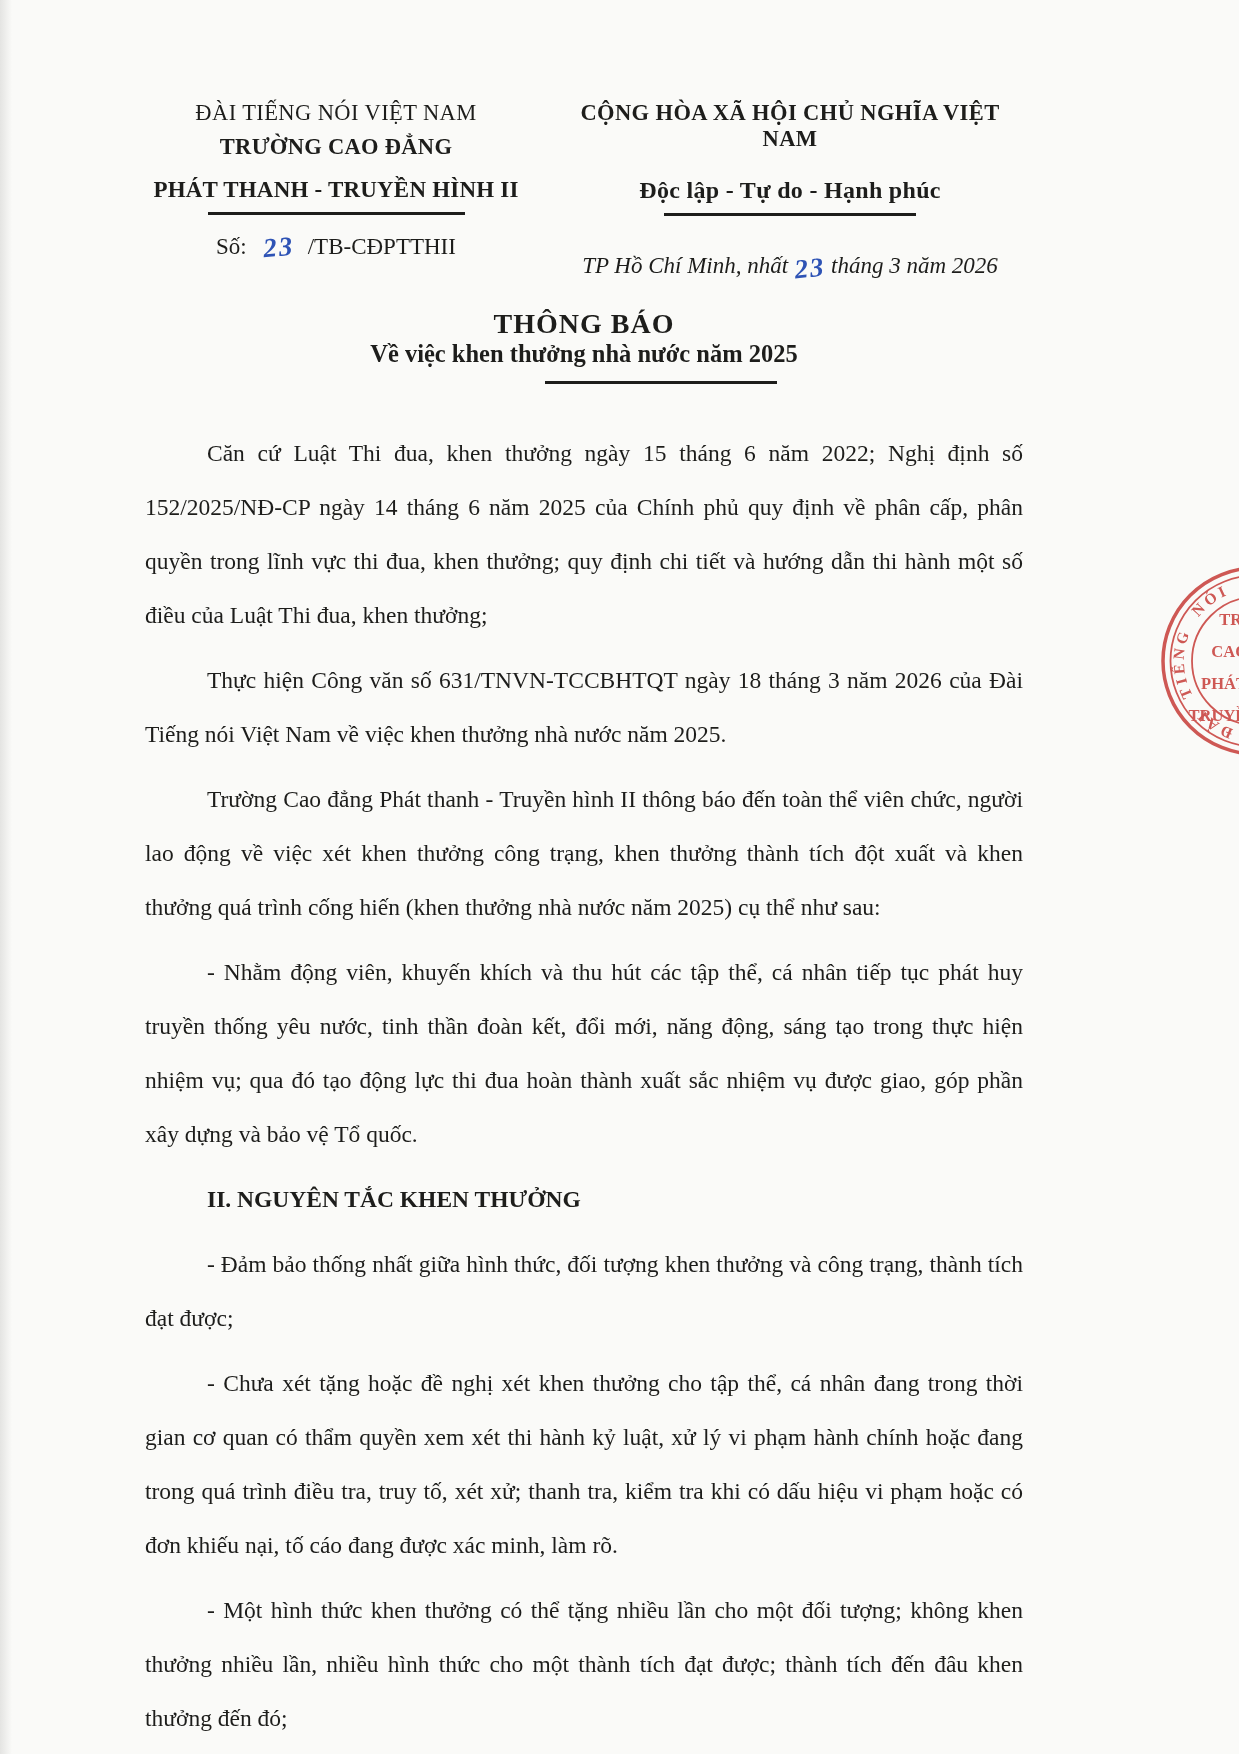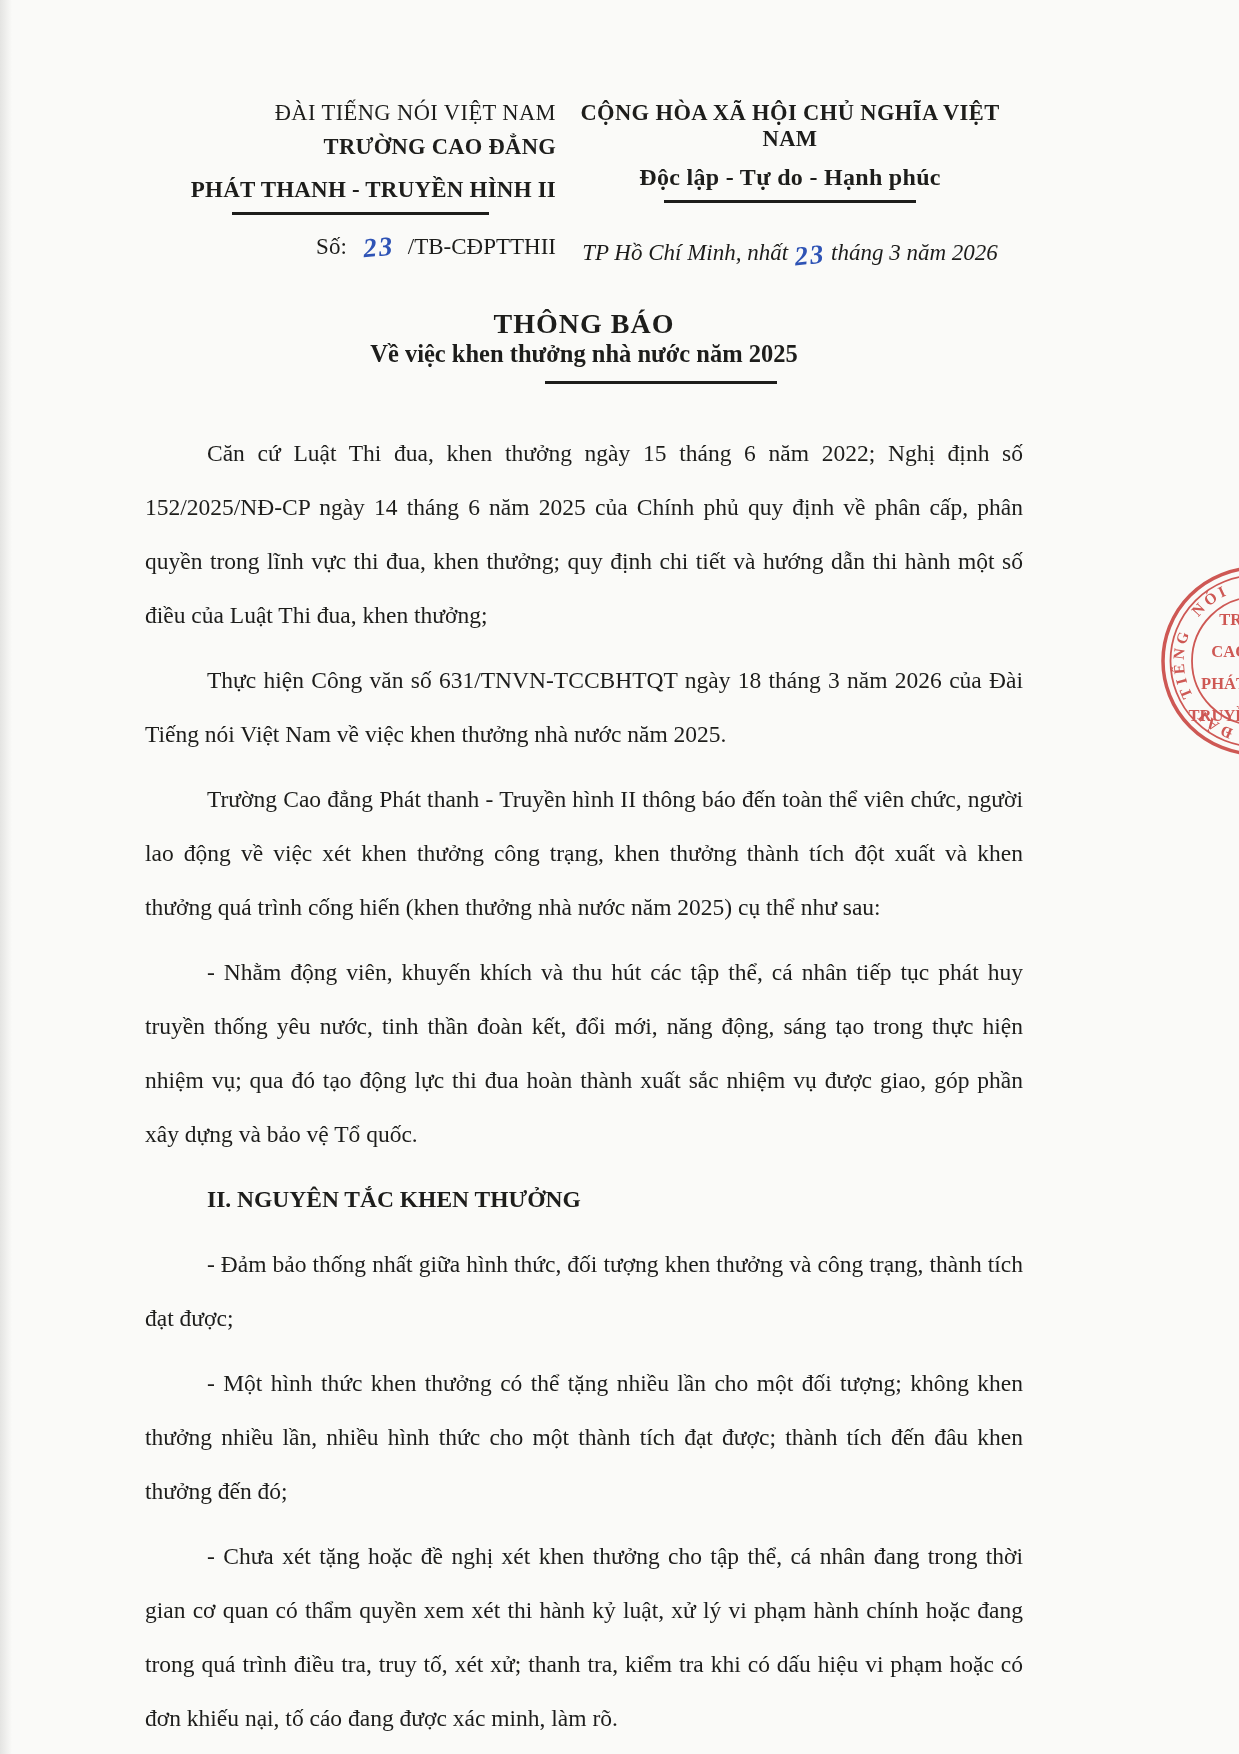--- a/index.html
+++ b/index.html
@@ -11,29 +11,29 @@
     font-family:"Liberation Serif","DejaVu Serif",serif;
     color:#1d1d1b;
   }
   .page::before{
     content:""; position:absolute; left:0; top:0; bottom:0; width:12px;
     background:linear-gradient(to right,#e4e4e2,rgba(250,250,248,0));
     pointer-events:none;
   }
 
   
-  .header-left  { position:absolute; top:100px; left:164px;  width:392px; text-align:right; }
+  .header-left  { position:absolute; top:100px; left:140px;  width:392px; text-align:center; }
   .header-right { position:absolute; top:100px; left:556px;  width:468px; text-align:center; }
   .hl-1 { font-size:22.5px; letter-spacing:.4px; }
   .hl-2 { font-size:22.5px; font-weight:bold; margin-top:8px; letter-spacing:.3px; }
   .hl-3 { font-size:23px;   font-weight:bold; margin-top:17px; letter-spacing:.2px; }
   .hl-rule { width:257px; height:2.5px; background:#1d1d1b; margin:9px auto 0; }
   .hl-so   { margin-top:15px; font-size:23px; }
   .hr-1 { font-size:22.5px; font-weight:bold; letter-spacing:.4px; }
-  .hr-2 { font-size:24px;   font-weight:bold; margin-top:12px; letter-spacing:.3px; }
+  .hr-2 { font-size:24px;   font-weight:bold; margin-top:25px; letter-spacing:.3px; }
   .hr-rule { width:252px; height:2.5px; background:#1d1d1b; margin:9px auto 0; }
   .hr-date { margin-top:33px; font-size:23px; font-style:italic; }
 
   .handwritten {
     display:inline-block;
     color:#2e53b5;
     font-size:27px;
     font-weight:600;
     font-style:italic;
     letter-spacing:2px;
@@ -89,22 +89,22 @@
     <div class="title-rule"></div>
   </div>
 
   <div class="body-text">
     <p class="para">Căn cứ Luật Thi đua, khen thưởng ngày 15 tháng 6 năm 2022; Nghị định số 152/2025/NĐ-CP ngày 14 tháng 6 năm 2025 của Chính phủ quy định về phân cấp, phân quyền trong lĩnh vực thi đua, khen thưởng; quy định chi tiết và hướng dẫn thi hành một số điều của Luật Thi đua, khen thưởng;</p>
     <p class="para">Thực hiện Công văn số 631/TNVN-TCCBHTQT ngày 18 tháng 3 năm 2026 của Đài Tiếng nói Việt Nam về việc khen thưởng nhà nước năm 2025.</p>
     <p class="para">Trường Cao đẳng Phát thanh - Truyền hình II thông báo đến toàn thể viên chức, người lao động về việc xét khen thưởng công trạng, khen thưởng thành tích đột xuất và khen thưởng quá trình cống hiến (khen thưởng nhà nước năm 2025) cụ thể như sau:</p>
     <p class="para">- Nhằm động viên, khuyến khích và thu hút các tập thể, cá nhân tiếp tục phát huy truyền thống yêu nước, tinh thần đoàn kết, đổi mới, năng động, sáng tạo trong thực hiện nhiệm vụ; qua đó tạo động lực thi đua hoàn thành xuất sắc nhiệm vụ được giao, góp phần xây dựng và bảo vệ Tổ quốc.</p>
     <p class="heading">II. NGUYÊN TẮC KHEN THƯỞNG</p>
     <p class="para">- Đảm bảo thống nhất giữa hình thức, đối tượng khen thưởng và công trạng, thành tích đạt được;</p>
+    <p class="para">- Chưa xét tặng hoặc đề nghị xét khen thưởng cho tập thể, cá nhân đang trong thời gian cơ quan có thẩm quyền xem xét thi hành kỷ luật, xử lý vi phạm hành chính hoặc đang trong quá trình điều tra, truy tố, xét xử; thanh tra, kiểm tra khi có dấu hiệu vi phạm hoặc có đơn khiếu nại, tố cáo đang được xác minh, làm rõ.</p>
     <p class="para">- Một hình thức khen thưởng có thể tặng nhiều lần cho một đối tượng; không khen thưởng nhiều lần, nhiều hình thức cho một thành tích đạt được; thành tích đến đâu khen thưởng đến đó;</p>
-    <p class="para">- Chưa xét tặng hoặc đề nghị xét khen thưởng cho tập thể, cá nhân đang trong thời gian cơ quan có thẩm quyền xem xét thi hành kỷ luật, xử lý vi phạm hành chính hoặc đang trong quá trình điều tra, truy tố, xét xử; thanh tra, kiểm tra khi có dấu hiệu vi phạm hoặc có đơn khiếu nại, tố cáo đang được xác minh, làm rõ.</p>
   </div>
 
   <div class="stamp">
     <svg width="200" height="200" viewBox="0 0 200 200">
       <circle cx="100" cy="100" r="93" fill="none" stroke="#c8423e" stroke-width="3.5"></circle>
       <circle cx="100" cy="100" r="85.5" fill="none" stroke="#c8423e" stroke-width="1.8"></circle>
       <circle cx="100" cy="100" r="64" fill="none" stroke="#c8423e" stroke-width="1.8"></circle>
       <defs>
         <path id="stamp-arc" d="M 100 172 A 72 72 0 0 1 28 100 A 72 72 0 0 1 100 28" fill="none"></path>
       </defs>

